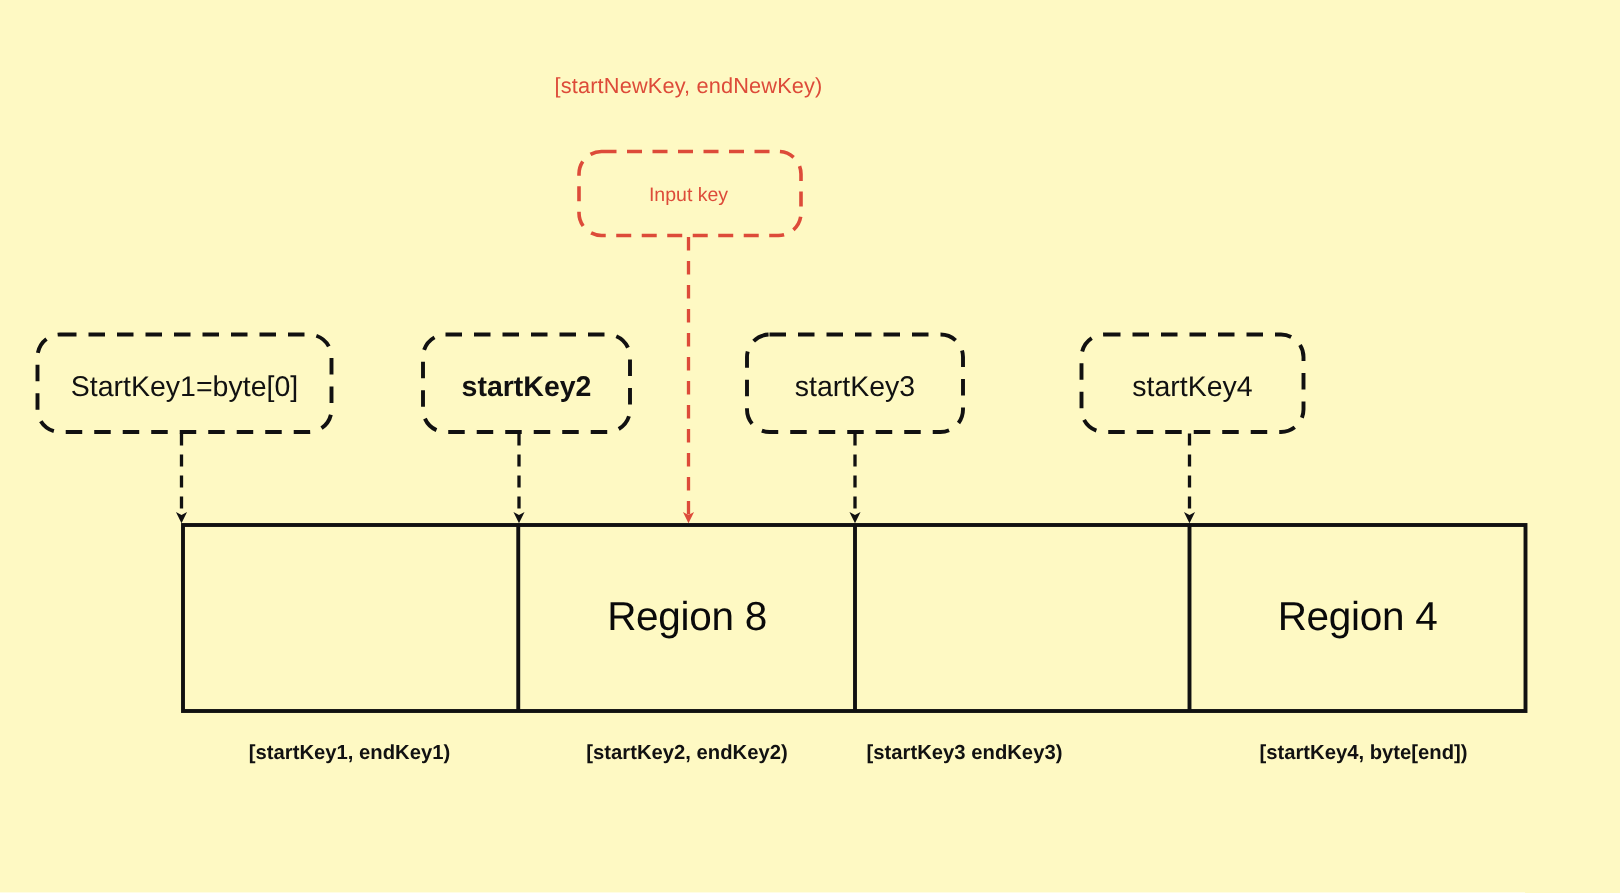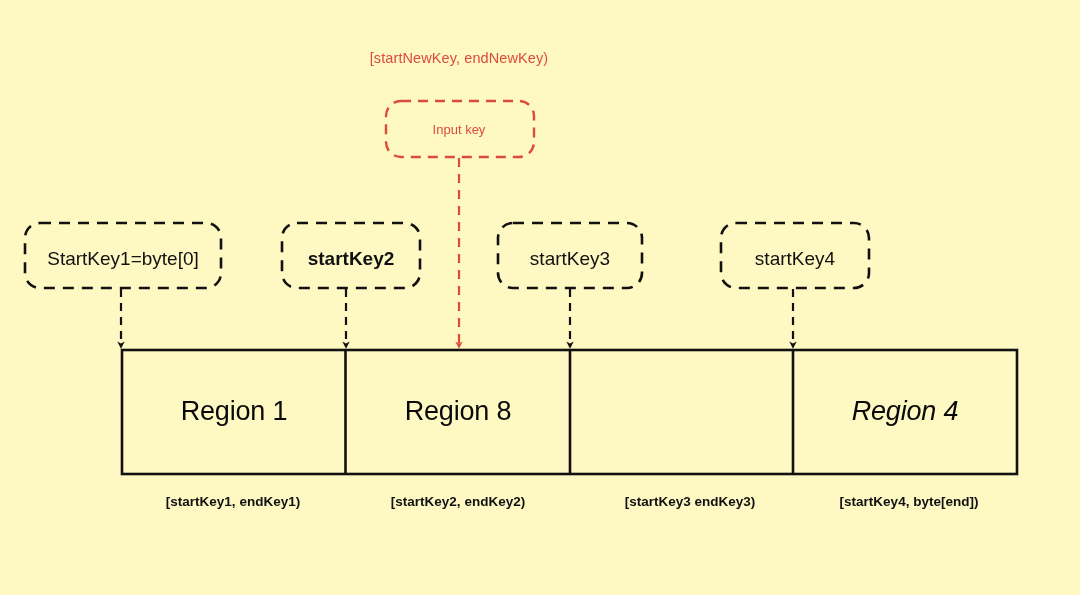--- a/index.html
+++ b/index.html
@@ -101,22 +101,21 @@
 
   <div class="txt title-red ctr" style="left:459px; top:50px;">[startNewKey, endNewKey)</div>
 
   <div class="txt inputkey-label ctr" style="left:459px; top:122px;">Input key</div>
 
   <div class="txt key-label ctr" style="left:123px; top:248px;">StartKey1=byte[0]</div>
   <div class="txt key-label ctr" style="left:351px; top:248px;font-weight:bold;">startKey2</div>
   <div class="txt key-label ctr" style="left:570px; top:248px;">startKey3</div>
   <div class="txt key-label ctr" style="left:795px; top:248px;">startKey4</div>
 
-  <div class="txt region-label ctr" style="left:234px; top:396px;">Region 1</div>
   <div class="txt region-label ctr" style="left:458px; top:396px;">Region 8</div>
-  <div class="txt region-label ctr" style="left:905px; top:396px;font-style:italic;">Region 4</div>
+  <div class="txt region-label ctr" style="left:905px; top:396px;">Region 4</div>
 
   <div class="txt range-label ctr" style="left:233px; top:494px;">[startKey1, endKey1)</div>
   <div class="txt range-label ctr" style="left:458px; top:494px;">[startKey2, endKey2)</div>
-  <div class="txt range-label ctr" style="left:690px; top:494px;">[startKey3 endKey3)</div>
+  <div class="txt range-label ctr" style="left:643px; top:494px;">[startKey3 endKey3)</div>
   <div class="txt range-label ctr" style="left:909px; top:494px;">[startKey4, byte[end])</div>
 
 </div>
 
 </body></html>

